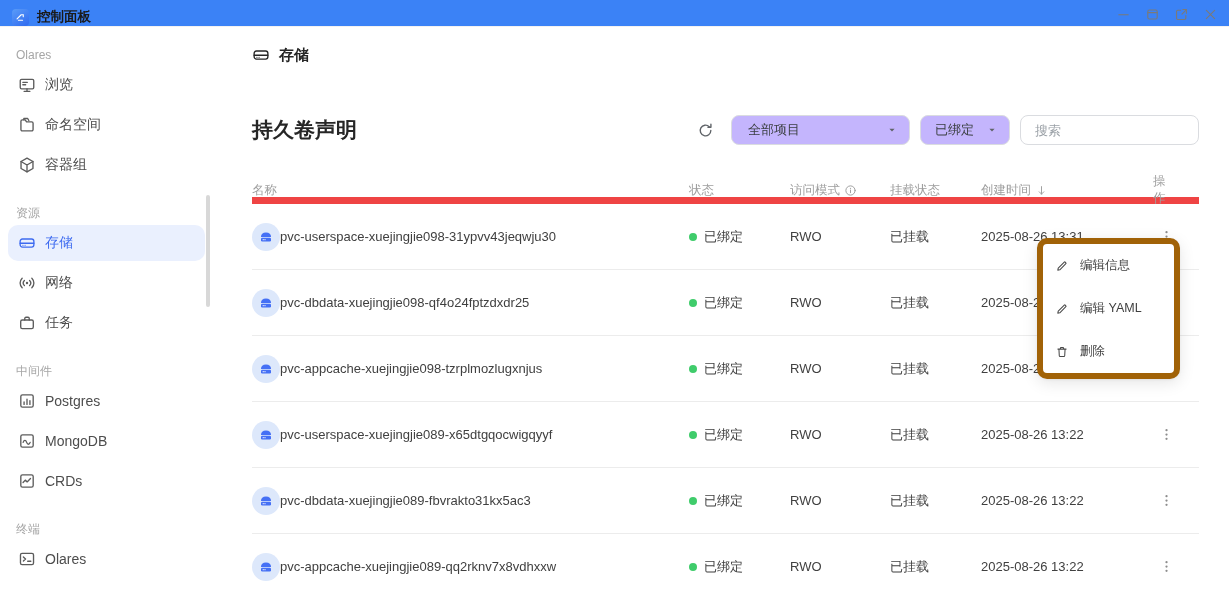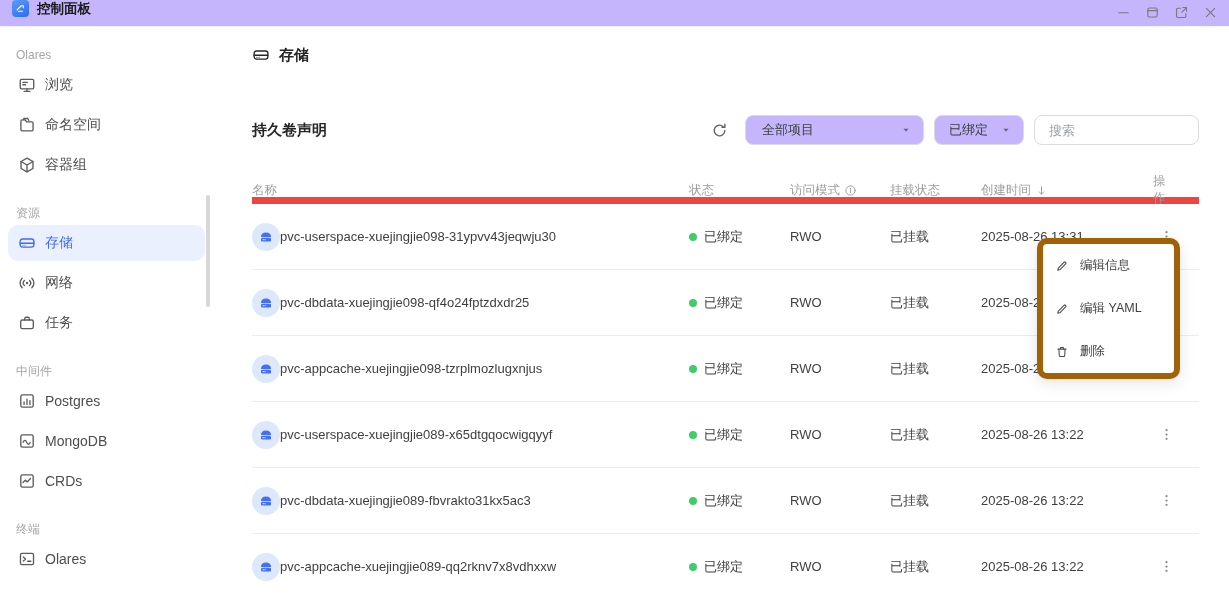--- a/index.html
+++ b/index.html
@@ -1,22 +1,22 @@
 <!DOCTYPE html>
 <html><head>
 <meta charset="utf-8">
 <style>
   * { margin:0; padding:0; box-sizing:border-box; }
   html,body { width:1229px; height:597px; overflow:hidden; background:#fff;
     font-family:"Liberation Sans","DejaVu Sans",sans-serif; }
   body { position:relative; }
 
   
-  .titlebar { height:27px; display:flex; align-items:flex-start; padding:0 2px 0 12px;
-    background:#c4b5fd; border-bottom:1px solid #f2f2f2; }
+  .titlebar { height:27px; display:flex; align-items:flex-end; padding:0 2px 0 12px;
+    background:#3b82f6; border-bottom:1px solid #f2f2f2; }
   .app-icon { width:17px; height:17px; border-radius:4px;
     background:linear-gradient(145deg,#5a9cf8,#2f6af0); display:inline-flex;
     align-items:center; justify-content:center; color:#fff; font-size:10px; }
   .app-title { font-size:13.5px; font-weight:bold; color:#1a1a1a; margin-left:8px; }
   .tb-spacer { flex:1; }
   .tb-btn { width:24px; height:24px; margin-right:5px; display:inline-flex;
     align-items:center; justify-content:center; color:#7a7a7a; cursor:default;
     border-radius:4px; background:transparent; border:none; }
   .tb-btn .ic { display:inline-flex; }
 
@@ -36,31 +36,31 @@
   .side-item.active .ic { color:#3e6bf0; }
   .side-scrollthumb { position:absolute; right:3px; top:168px; width:4px; height:112px;
     background:#d8d8d8; border-radius:2px; }
 
   
   .page-head { margin-top:18px; display:flex; align-items:center; gap:9px; height:20px; }
   .page-head .ic { width:18px; height:18px; display:inline-flex; color:#262626; }
   .page-title { font-size:15px; font-weight:bold; color:#262626; }
 
   .pvc-bar { margin-top:50px; height:30px; display:flex; align-items:center; }
-  .section-title { font-size:15px; font-weight:bold; color:#262626; }
+  .section-title { font-size:21px; font-weight:bold; color:#262626; }
   .bar-spacer { flex:1; }
   .refresh-btn { width:20px; height:20px; display:inline-flex; align-items:center;
     justify-content:center; color:#5f6368; background:none; border:none; cursor:default; }
   .select-box { height:30px; border:1px solid #dadce0; border-radius:8px; background:#c4b5fd;
     display:flex; align-items:center; padding:0 12px 0 16px; margin-left:16px; cursor:default; }
   .select-box.project { width:179px; }
   .select-box.status { width:90px; margin-left:10px; padding-left:14px; }
   .select-box .val { font-size:13px; color:#3c4043; flex:1; white-space:nowrap; }
   .select-box .ic { width:10px; height:10px; display:inline-flex; color:#5f6368; margin-left:8px; }
-  .search-box { width:165px; height:30px; border:1px solid #dadce0; border-radius:8px;
+  .search-box { width:179px; height:30px; border:1px solid #dadce0; border-radius:8px;
     margin-left:10px; padding:0 14px; font-size:13px; color:#3c4043; outline:none;
     font-family:inherit; }
   .search-box::placeholder { color:#9aa0a6; }
 
   
   .grid { display:grid; grid-template-columns:437px 101px 100px 91px 172px 46px; align-items:center; }
   .thead { margin-top:28px; height:31px; border-bottom:7px solid #ef4444; }
   .th { font-size:12.5px; color:#9e9e9e; display:flex; align-items:center; gap:4px; }
   .th.right { justify-content:flex-end; padding-right:22px; }
   .th .ic { width:13px; height:13px; display:inline-flex; color:#9e9e9e; }

